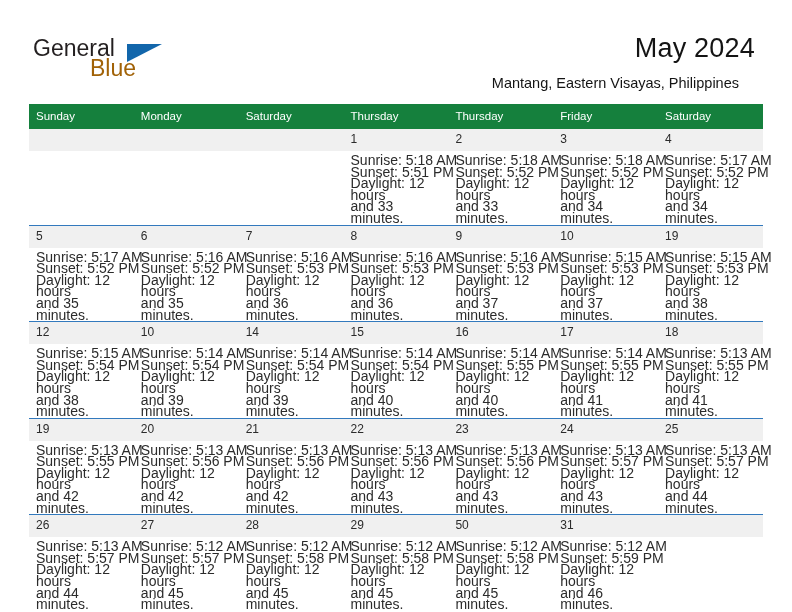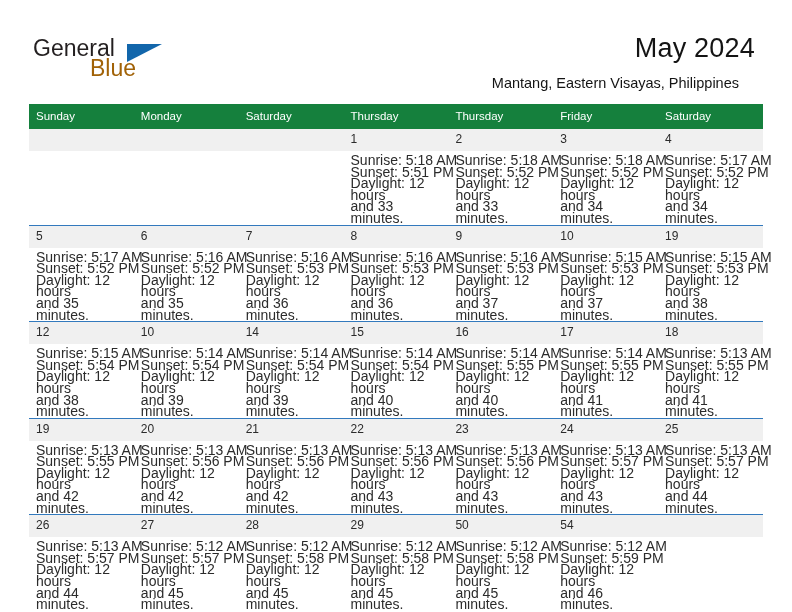--- a/index.html
+++ b/index.html
@@ -455,21 +455,21 @@
           <td>
             <div class="daynum">50</div>
             <div class="info">
               <div>Sunrise: 5:12 AM</div>
               <div>Sunset: 5:58 PM</div>
               <div class="daylight">Daylight: 12 hours</div>
               <div class="daylight">and 45 minutes.</div>
             </div>
           </td>
           <td>
-            <div class="daynum">54</div>
+            <div class="daynum">31</div>
             <div class="info">
               <div>Sunrise: 5:12 AM</div>
               <div>Sunset: 5:59 PM</div>
               <div class="daylight">Daylight: 12 hours</div>
               <div class="daylight">and 46 minutes.</div>
             </div>
           </td>
           <td class="cell-empty">
             <div class="daynum"></div>
           </td>

